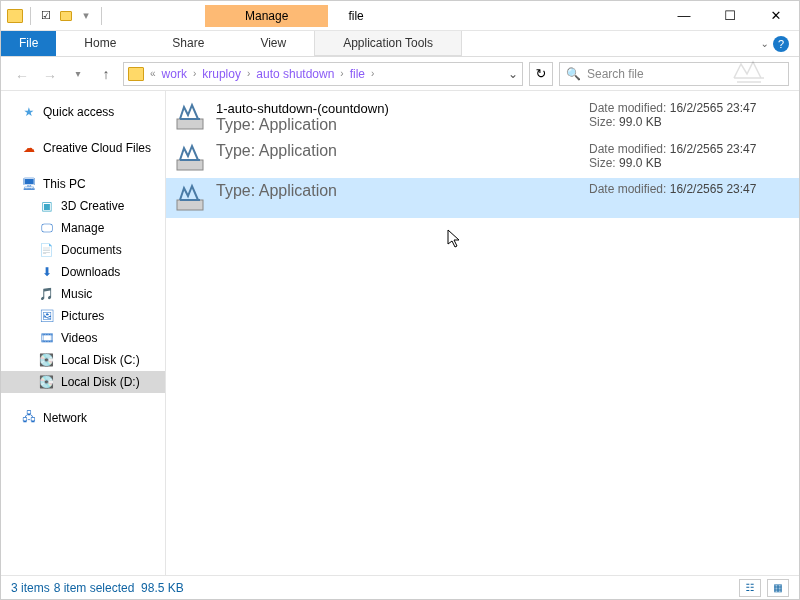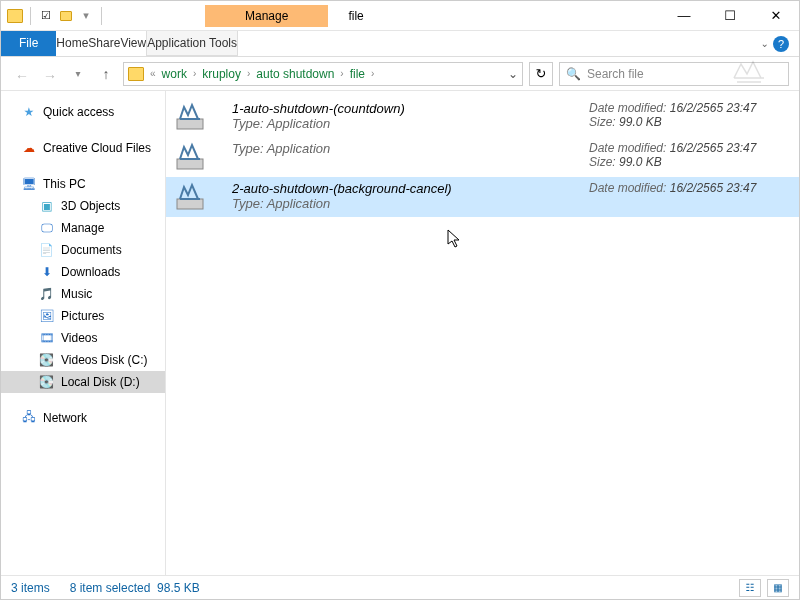--- a/index.html
+++ b/index.html
@@ -11,64 +11,64 @@
     .qat-icon { width: 16px; height: 16px; display: inline-flex; align-items: center; justify-content: center; font-size: 11px; }
     .qat-sep { width: 1px; height: 18px; background: #ccc; margin: 0 3px; }
     .titlebar-manage { background: #fdba74; padding: 4px 40px; font-size: 12px; margin-left: 100px; }
     .titlebar-title { font-size: 12px; margin-left: 20px; }
     .titlebar-controls { margin-left: auto; display: flex; }
     .win-ctrl { width: 46px; height: 30px; display: flex; align-items: center; justify-content: center; font-size: 13px; }
     
     
     .tabs-row { height: 26px; display: flex; align-items: stretch; border-bottom: 1px solid #ddd; font-size: 12px; position: relative; }
     .tab-file { background: #1979ca; color: #fff; padding: 5px 18px; }
-    .tab { padding: 5px 0; color: #333; }
+    .tab { padding: 5px 28px; color: #333; }
     .tab-app { background: #f5f5f5; border: 1px solid #ddd; border-top: none; text-align: right; }
     .help-btn { margin-left: auto; margin-right: 10px; display:flex; align-items:center; gap:4px; }
     .help-circle { width: 16px; height: 16px; border-radius: 50%; background: #1979ca; color:#fff; display:flex; align-items:center; justify-content:center; font-size:11px; }
     
     
     .address-row { height: 34px; display: flex; align-items: center; padding: 0 10px; gap: 6px; border-bottom: 1px solid #e5e5e5; }
     .nav-btn { width: 22px; height: 22px; display: flex; align-items: center; justify-content: center; color: #555; font-size: 14px; }
     .nav-btn.disabled { color: #bbb; }
     .breadcrumb { flex: 1; border: 1px solid #ccc; height: 24px; display: flex; align-items: center; padding: 0 4px; font-size: 12px; gap: 2px; }
     .bc-folder { width: 16px; height: 14px; background: #ffd968; border: 1px solid #d4a017; border-radius: 1px; }
     .bc-sep { color: #888; margin: 0 4px; font-size: 10px; }
-    .bc-item { color: #15803d; }
+    .bc-item { color: #8b5cf6; }
     .bc-dropdown { margin-left: auto; color: #555; }
     .refresh-btn { width: 24px; height: 24px; border: 1px solid #ccc; display:flex; align-items:center; justify-content:center; font-size:13px; }
     .search-box { width: 230px; border: 1px solid #ccc; height: 24px; display: flex; align-items: center; padding: 0 6px; font-size: 12px; color: #888; gap: 6px; }
     
     
     .main { display: flex; height: calc(600px - 30px - 26px - 34px - 24px - 2px); }
     
     
     .sidebar { width: 165px; border-right: 1px solid #e5e5e5; padding-top: 10px; font-size: 12px; overflow-y: auto; }
     .side-item { display: flex; align-items: center; padding: 3px 6px 3px 20px; gap: 6px; cursor: default; }
     .side-item.indent { padding-left: 38px; }
     .side-item.selected { background: #d8d8d8; }
     .side-group-gap { height: 14px; }
     .side-icon { width: 16px; height: 16px; display: inline-flex; align-items: center; justify-content: center; flex-shrink:0; }
     
     
     .filelist { flex: 1; padding: 6px 0; }
-    .file-row { display: flex; padding: 4px 10px 4px 8px; gap: 26px; font-style: italic; }
+    .file-row { display: flex; padding: 4px 10px 4px 8px; gap: 10px; }
     .file-row.selected { background: #cce8ff; }
     .file-icon { width: 32px; height: 32px; flex-shrink: 0; display:flex; align-items:center; justify-content:center; }
     .file-main { flex: 1; }
     .file-name { font-size: 13px; color: #000; }
-    .file-type { font-size: 13px; color: #666; }
+    .file-type { font-size: 16px; color: #666; }
     .file-type-lbl { color: #666; }
     .file-meta { width: 200px; font-size: 12px; }
     .file-meta-line { color: #444; }
     .file-meta-lbl { color: #666; }
     .cursor-overlay { position: absolute; left: 446px; top: 228px; font-size: 16px; pointer-events: none; }
     
     
-    .statusbar { height: 24px; border-top: 1px solid #e5e5e5; display: flex; align-items: center; padding: 0 10px; font-size: 12px; color: #1064a3; gap: 20px; }
+    .statusbar { height: 24px; border-top: 1px solid #e5e5e5; display: flex; align-items: center; padding: 0 10px; font-size: 12px; color: #1064a3; gap: 4px; }
     .status-right { margin-left: auto; display: flex; gap: 6px; }
     .view-btn { width: 22px; height: 18px; border: 1px solid #ccc; display:flex; align-items:center; justify-content:center; font-size:10px; }
     
     
     .watermark { position: absolute; top: 55px; right: 30px; opacity: 0.15; font-size: 18px; font-weight: 500; display: flex; align-items: center; gap: 8px; pointer-events: none; letter-spacing: 1px; }
     .watermark svg { width: 40px; height: 30px; }
   </style>
 </head>
 <body>
 
@@ -149,21 +149,21 @@
       <span class="side-icon" style="color:#da3b01">☁</span>
       <span>Creative Cloud Files</span>
     </div>
     <div class="side-group-gap"></div>
     <div class="side-item">
       <span class="side-icon" style="color:#2671c9">🖥</span>
       <span>This PC</span>
     </div>
     <div class="side-item indent">
         <span class="side-icon" style="color:#3fa9c9">▣</span>
-        <span>3D Objects</span>
+        <span>3D Creative</span>
       </div>
     <div class="side-item indent">
         <span class="side-icon" style="color:#2671c9">🖵</span>
         <span>Manage</span>
       </div>
     <div class="side-item indent">
         <span class="side-icon" style="color:#888">📄</span>
         <span>Documents</span>
       </div>
     <div class="side-item indent">
@@ -177,21 +177,21 @@
     <div class="side-item indent">
         <span class="side-icon" style="color:#2671c9">🖼</span>
         <span>Pictures</span>
       </div>
     <div class="side-item indent">
         <span class="side-icon" style="color:#2671c9">🎞</span>
         <span>Videos</span>
       </div>
     <div class="side-item indent">
         <span class="side-icon" style="color:#888">💽</span>
-        <span>Videos Disk (C:)</span>
+        <span>Local Disk (C:)</span>
       </div>
     <div class="side-item indent selected">
         <span class="side-icon" style="color:#888">💽</span>
         <span>Local Disk (D:)</span>
       </div>
     <div class="side-group-gap"></div>
     <div class="side-item">
       <span class="side-icon" style="color:#2671c9">🖧</span>
       <span>Network</span>
     </div>
@@ -233,21 +233,20 @@
       </div>
       <div class="file-row selected">
         <div class="file-icon">
           <svg width="32" height="32" viewBox="0 0 32 32">
             <rect x="3" y="18" width="26" height="10" fill="#d0d0d0" stroke="#888"></rect>
             <path d="M6 18 L10 6 L14 14 L18 4 L24 18" fill="none" stroke="#4a7ba6" stroke-width="2"></path>
             <path d="M6 18 L26 18" stroke="#4a7ba6" stroke-width="2"></path>
           </svg>
         </div>
         <div class="file-main">
-          <div class="file-name">2-auto-shutdown-(background-cancel)</div>
           <div class="file-type"><span class="file-type-lbl">Type:</span> <span>Application</span></div>
         </div>
         <div class="file-meta">
           <div class="file-meta-line"><span class="file-meta-lbl">Date modified:</span> <span>16/2/2565 23:47</span></div>
         </div>
       </div>
     </div>
 </div>
 
 <div class="cursor-overlay">

